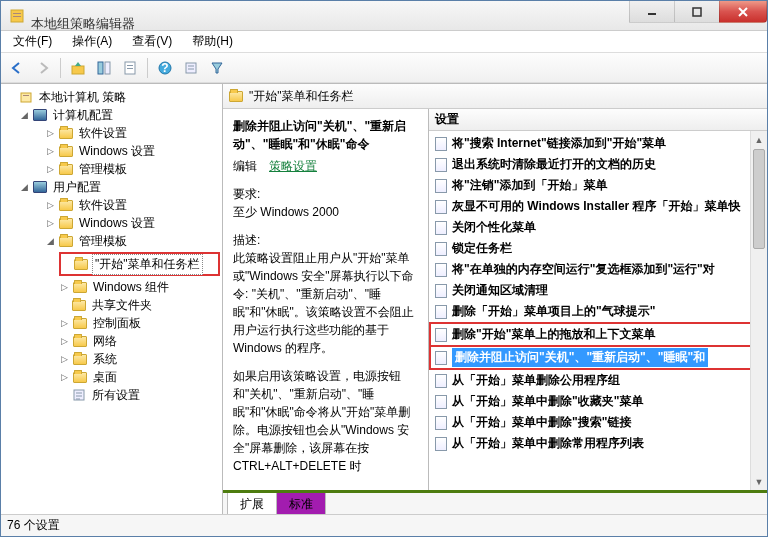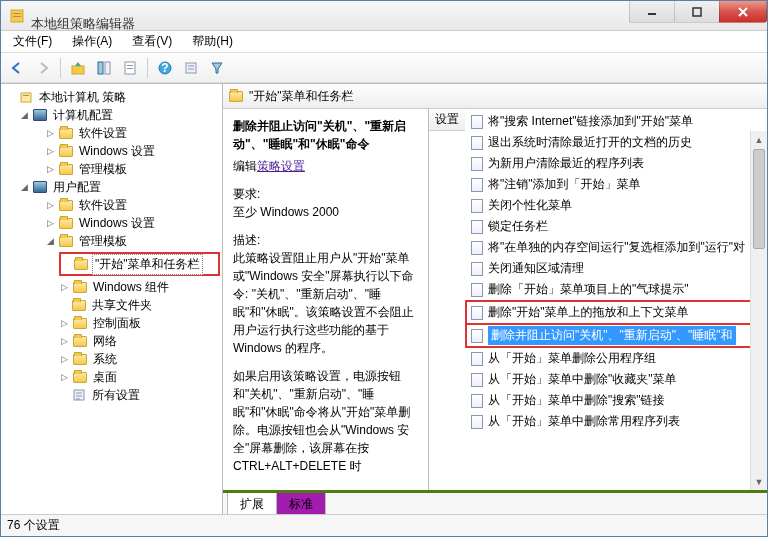--- a/index.html
+++ b/index.html
@@ -27,23 +27,23 @@
 .doc-icon { width: 12px; height: 14px; background: linear-gradient(#fff,#eef); border: 1px solid #89a; position: relative; }
 .tree-row .label { padding: 1px 2px; }
 .tree-row.sel .label { background: #fff; border: 1px dotted #888; }
 .tree .hlbox { border: 2px solid #d33; padding: 1px 0; margin: 2px 2px 2px 0; }
 .right { flex: 1; display: flex; flex-direction: column; overflow: hidden; }
 .pathbar { height: 25px; background: linear-gradient(#fdfdfd,#eee); border-bottom: 1px solid #ccc; display: flex; align-items: center; padding: 0 6px; gap: 6px; }
 .pathbar .folder-icon { flex-shrink: 0; }
 .panes { flex: 1; display: flex; overflow: hidden; }
 .descpane { width: 206px; border-right: 1px solid #bbb; padding: 8px 10px; overflow: auto; line-height: 1.5; }
 .descpane .h { font-weight: bold; margin-bottom: 4px; }
-.descpane a { color: #4c1d95; text-decoration: underline; cursor: pointer; }
+.descpane a { color: #15803d; text-decoration: underline; cursor: pointer; padding-left: 12px; }
 .descpane p { margin-bottom: 10px; }
-.listpane { flex: 1; display: flex; flex-direction: row; overflow: hidden; position: relative; }
+.listpane { flex: 1; display: flex; flex-direction: column; overflow: hidden; position: relative; font-weight: bold; }
 .listhdr { height: 22px; border-bottom: 1px solid #ccc; background: linear-gradient(#fdfdfd,#eee); display: flex; align-items: center; padding: 0 6px; }
 .listbody { flex: 1; overflow: auto; padding: 2px 0; position: relative; }
 .listrow { display: flex; align-items: center; height: 21px; padding: 0 6px; white-space: nowrap; cursor: default; gap: 5px; }
 .listrow .doc-icon { flex-shrink: 0; }
 .listrow.hl { border: 2px solid #d33; padding: 0 4px; height: 25px; }
 .listrow.hl .txt { background: #3399ff; color: #fff; padding: 1px 3px; }
 .listrow.hl2 { border: 2px solid #d33; border-bottom: none; padding: 0 4px; height: 23px; }
 .tabs { height: 24px; border-top: 3px solid #4d7c0f; display: flex; align-items: flex-start; padding: 0 4px; background: #f6f6f6; }
 .tab { padding: 3px 12px; border: 1px solid #bbb; border-top: none; background: #fff; margin-right: -1px; font-size: 12px; cursor: default; }
 .tab.inactive { background: #a21caf; }
@@ -292,25 +292,25 @@
             <div class="listrow">
               <span class="doc-icon"></span>
               <span class="txt">将"搜索 Internet"链接添加到"开始"菜单</span>
             </div>
             <div class="listrow">
               <span class="doc-icon"></span>
               <span class="txt">退出系统时清除最近打开的文档的历史</span>
             </div>
             <div class="listrow">
               <span class="doc-icon"></span>
-              <span class="txt">为新用户清除最近的程序列表</span>
-            </div>
-            <div class="listrow">
-              <span class="doc-icon"></span>
               <span class="txt">将"注销"添加到「开始」菜单</span>
+            </div>
+            <div class="listrow">
+              <span class="doc-icon"></span>
+              <span class="txt">灰显不可用的 Windows Installer 程序「开始」菜单快</span>
             </div>
             <div class="listrow">
               <span class="doc-icon"></span>
               <span class="txt">关闭个性化菜单</span>
             </div>
             <div class="listrow">
               <span class="doc-icon"></span>
               <span class="txt">锁定任务栏</span>
             </div>
             <div class="listrow">

